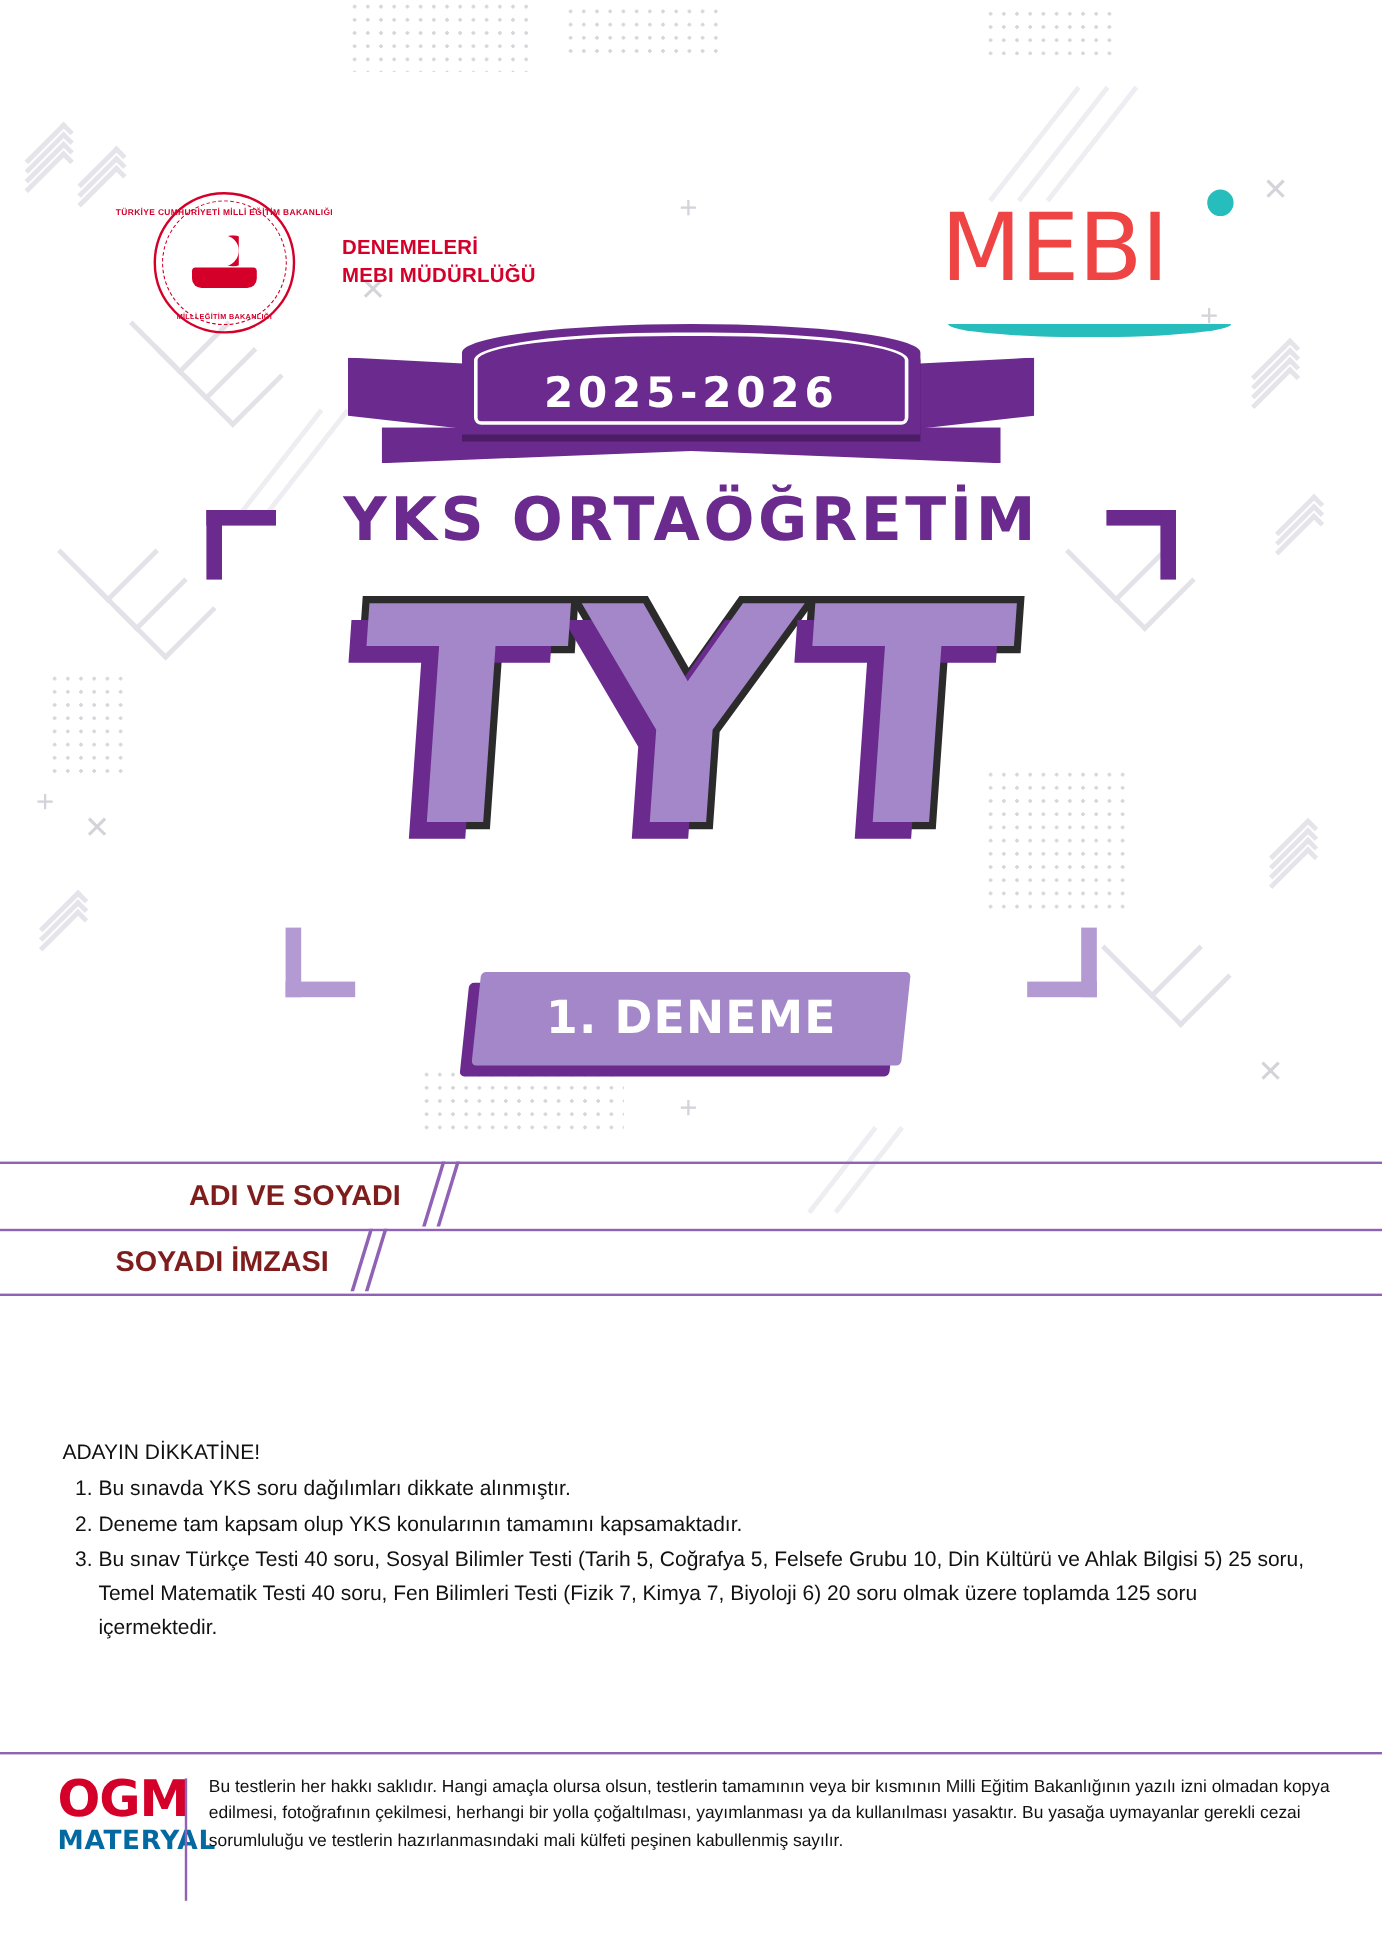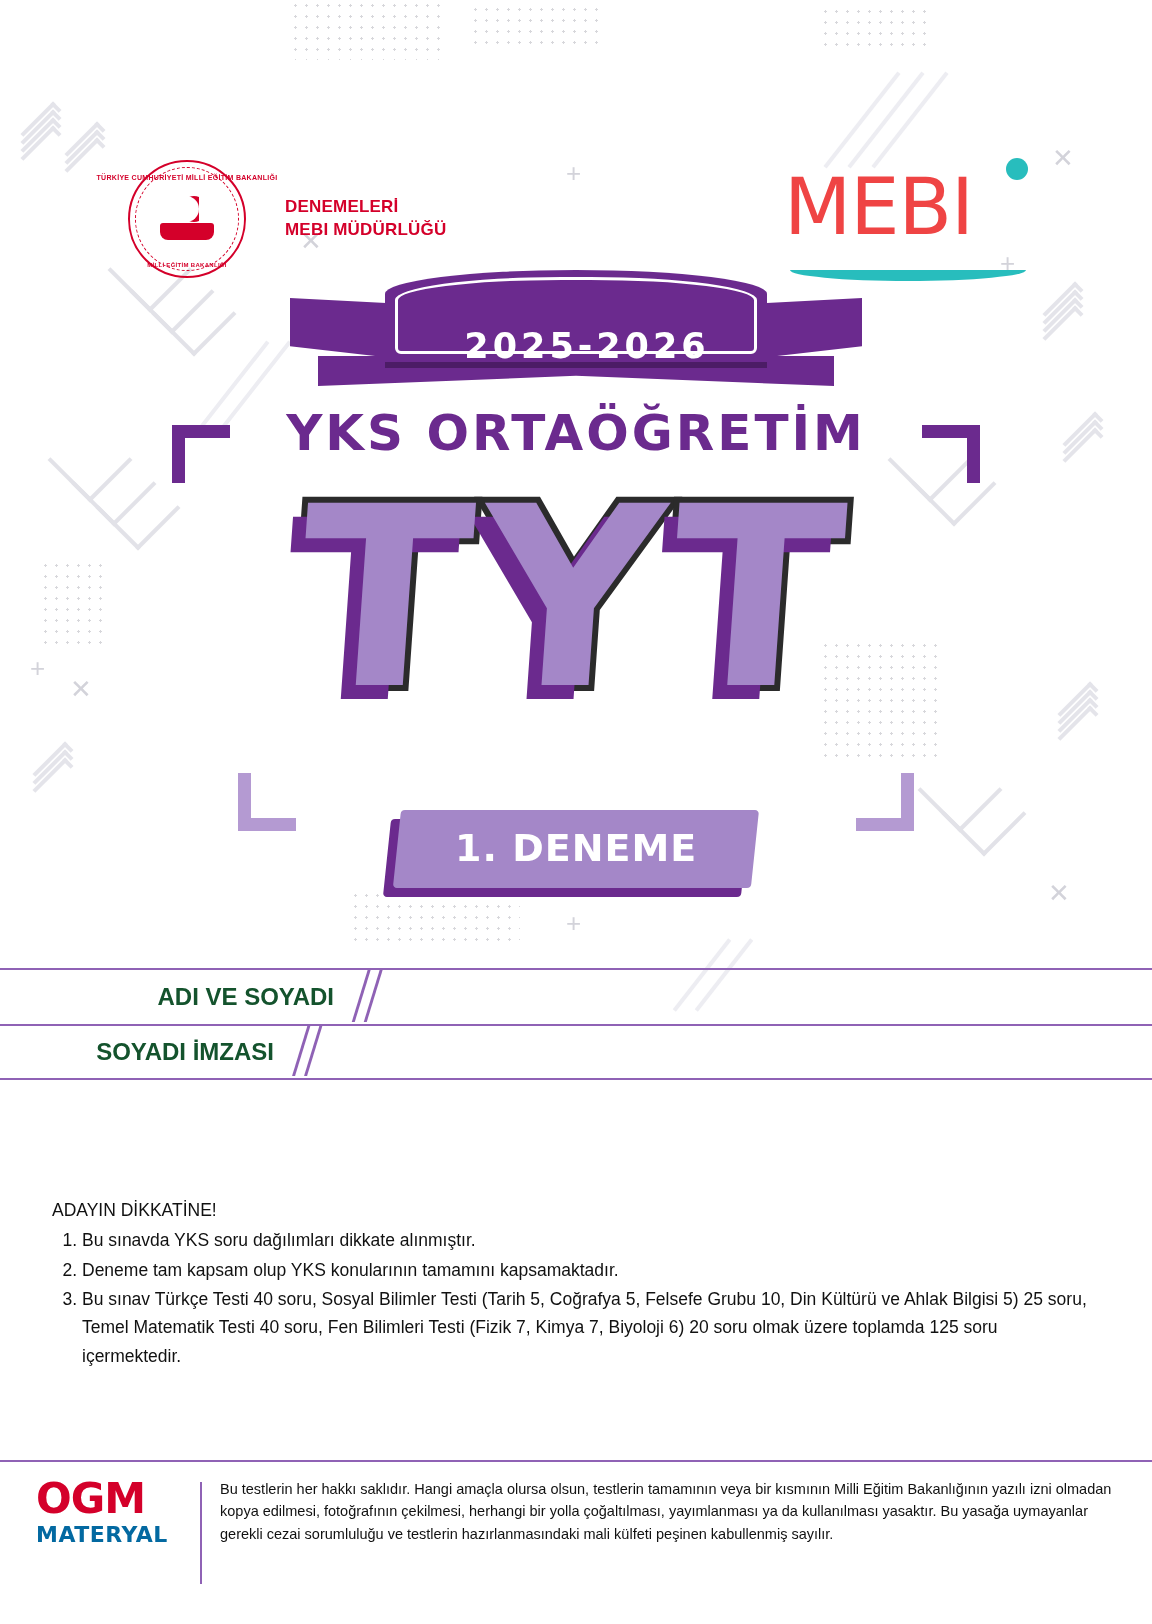--- a/index.html
+++ b/index.html
@@ -108,23 +108,23 @@
     position:absolute; left:50%; top:0; transform:translateX(-50%);
     width:382px; height:92px; background:#6b2a8e;
     border-radius:50% 50% 0 0 / 26% 26% 0 0;
     box-shadow: 0 6px 0 0 #4c1c66;
   }
   .ribbon-main .inner {
     position:absolute; inset:7px 10px 8px 10px;
     border:3px solid #ffffff; border-radius:46% 46% 6px 6px / 30% 30% 6px 6px;
   }
   .ribbon-text {
-    position:absolute; left:50%; top:56px; transform:translateX(-50%);
+    position:absolute; left:50%; top:38px; transform:translateX(-50%);
     color:#fff; font-weight:bold; font-size:35px; letter-spacing:4px;
-    font-family:"DejaVu Sans", sans-serif; white-space:nowrap; z-index:6;margin-left:11px;
+    font-family:"DejaVu Sans", sans-serif; white-space:nowrap; z-index:6;
   }
   .ribbon-skirt {
     position:absolute; left:50%; top:86px; transform:translateX(-50%);
     width:516px; height:30px; background:#6b2a8e;
     clip-path: polygon(0 0, 100% 0, 100% 100%, 50% 66%, 0 100%);
   }
 
   .yks-title {
     position:absolute; top:404px; left:0; width:100%;
     text-align:center; font-size:50px; font-weight:bold; color:#6b2a8e;
@@ -163,21 +163,21 @@
 
   
   .fields { position:absolute; top:968px; left:0; width:100%; z-index:4; }
   .field-row {
     position:relative; width:100%; height:56px;
     border-top:2px solid #8f62b5;
     display:flex; align-items:center;
   }
   .field-row:last-child { border-bottom:2px solid #8f62b5; }
   .field-label {
-    font-weight:bold; font-size:24px; color:#14532d;
+    font-weight:bold; font-size:24px; color:#7f1d1d;
     padding-right:16px; text-align:right; white-space:nowrap;
   }
   .slashes { position:relative; width:38px; height:100%; }
   .slashes i {
     position:absolute; top:-2px; height:100%; width:3px; background:#8f62b5;
     transform:skewX(-17deg);
   }
   .slashes i:nth-child(1){ left:10px; }
   .slashes i:nth-child(2){ left:22px; }
   .field-blank { flex:1; height:100%; }
@@ -187,21 +187,21 @@
     position:absolute; top:1196px; left:52px; right:52px; z-index:4;
     font-size:17.5px; line-height:1.62; color:#111;
   }
   .notice .head { margin-bottom:2px; }
   .notice ol { margin:0; padding-left:30px; }
   .notice ol li { margin:1px 0; }
 
   
   .footer-sep { position:absolute; left:0; top:1460px; width:100%; height:2px; background:#8f62b5; z-index:4; }
   .footer { position:absolute; left:0; top:1478px; width:100%; height:110px; z-index:4; display:flex; }
-  .ogm-mark { width:200px; padding-left:36px; }
+  .ogm-mark { width:154px; padding-left:48px; }
   .ogm-mark .o {
     font-size:42px; font-weight:bold; color:#d4002a; letter-spacing:-1px;
     font-family:"DejaVu Sans", sans-serif; line-height:1;
   }
   .ogm-mark .m {
     font-size:22px; font-weight:bold; color:#0369a1; letter-spacing:.5px;
     font-family:"DejaVu Sans", sans-serif; margin-top:2px;
   }
   .footer-divider { width:2px; background:#8f62b5; margin:4px 18px 4px 0; }
   .footer-text {

